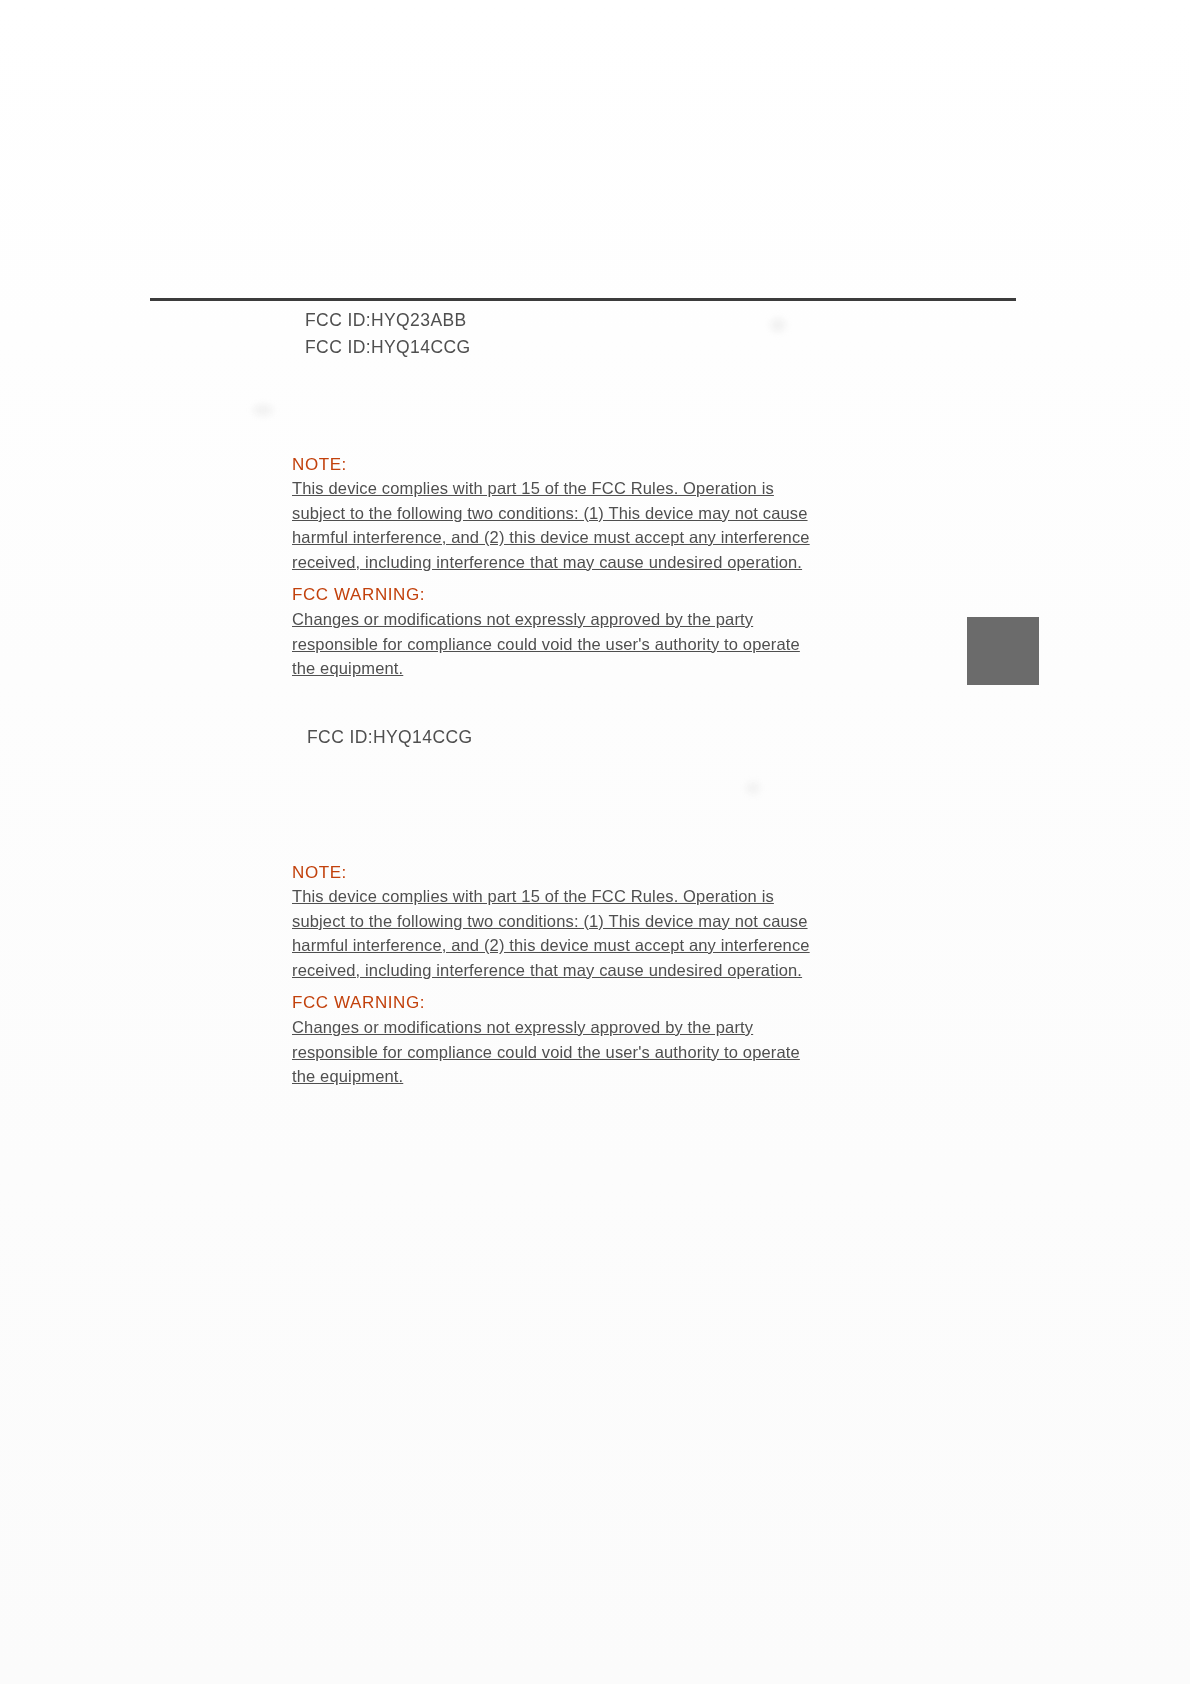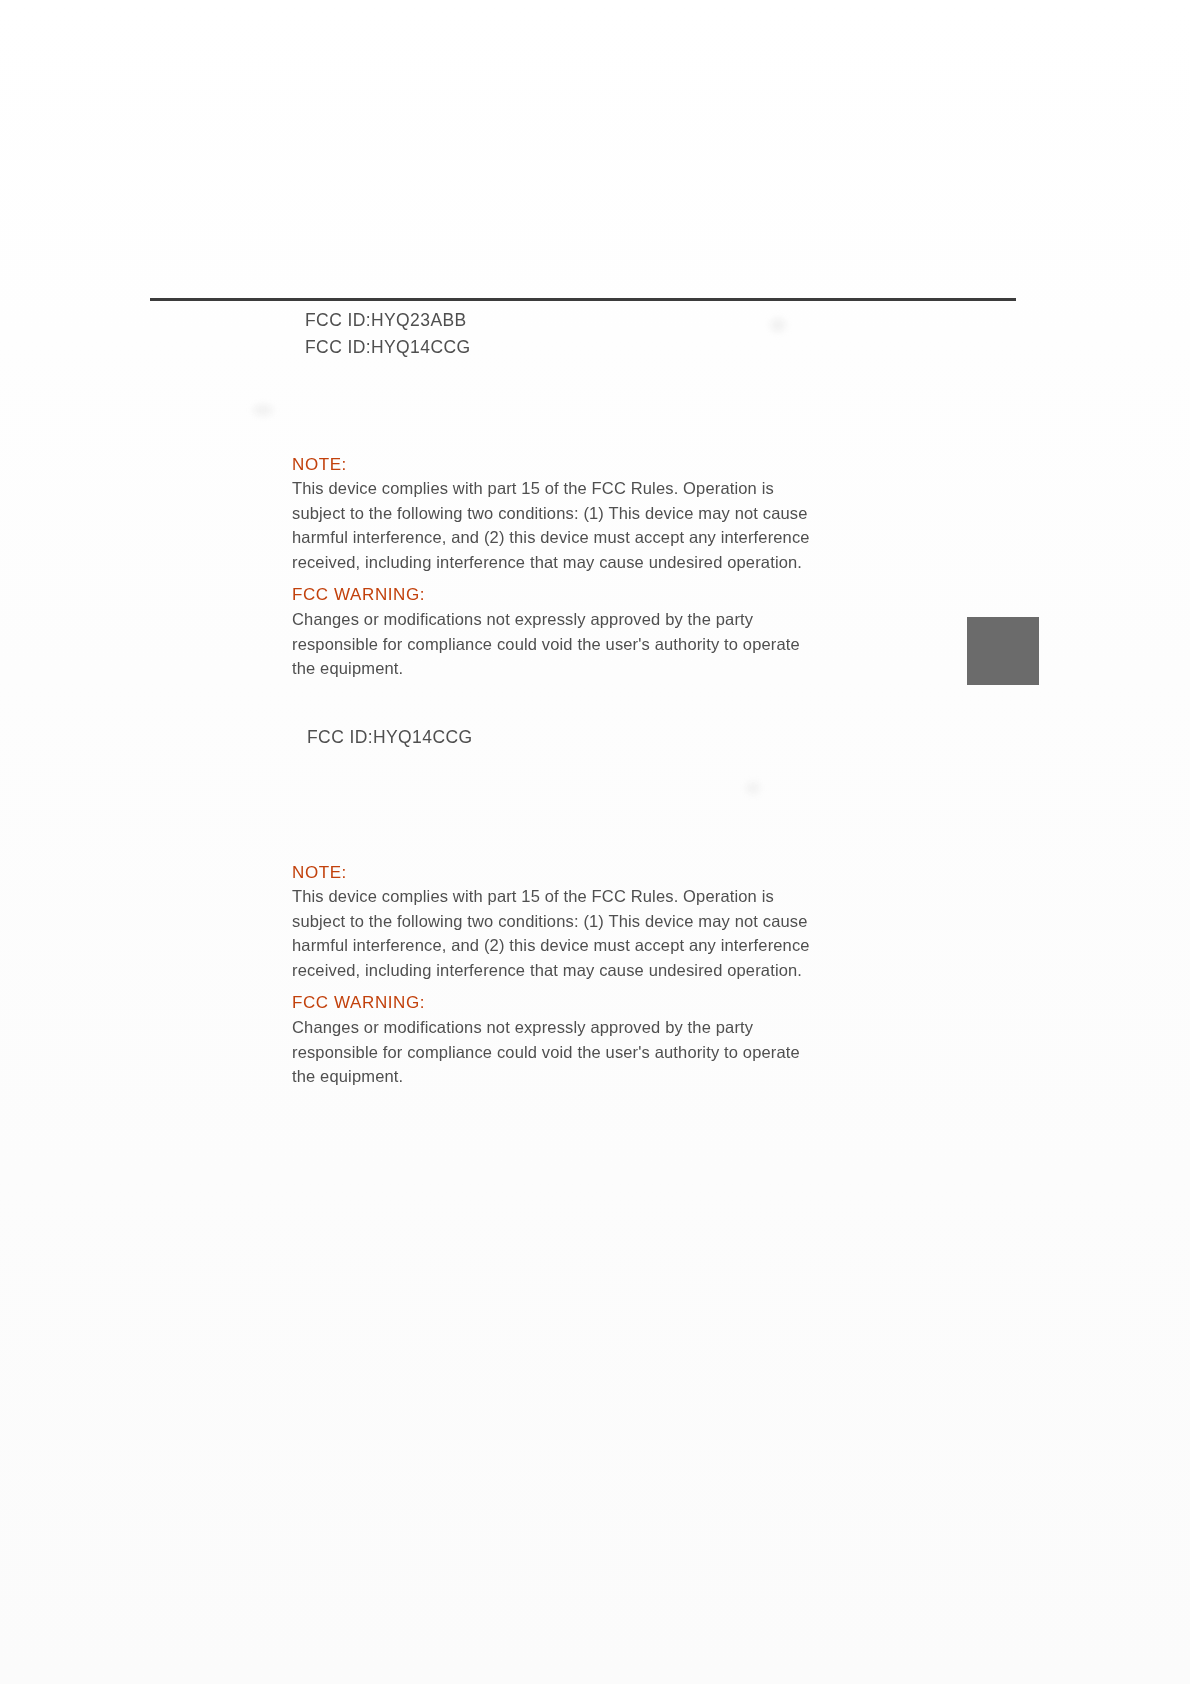--- a/index.html
+++ b/index.html
@@ -73,20 +73,21 @@
   .body-text {
     font-size: 16.5px;
     letter-spacing: 0.15px;
     color: #4f4f4f;
     line-height: 24.5px;
     width: 620px;
   }
 
   .body-text div {
     white-space: nowrap;
+    text-decoration: underline;
   }
 
   
   #fcc-ids-top      { left: 305px; top: 307px; }
   #note-1-heading   { left: 292px; top: 453px; }
   #note-1-body      { left: 292px; top: 476px; }
   #warning-1-heading{ left: 292px; top: 583px; }
   #warning-1-body   { left: 292px; top: 607px; }
   #fcc-id-mid       { left: 307px; top: 724px; }
   #note-2-heading   { left: 292px; top: 861px; }

